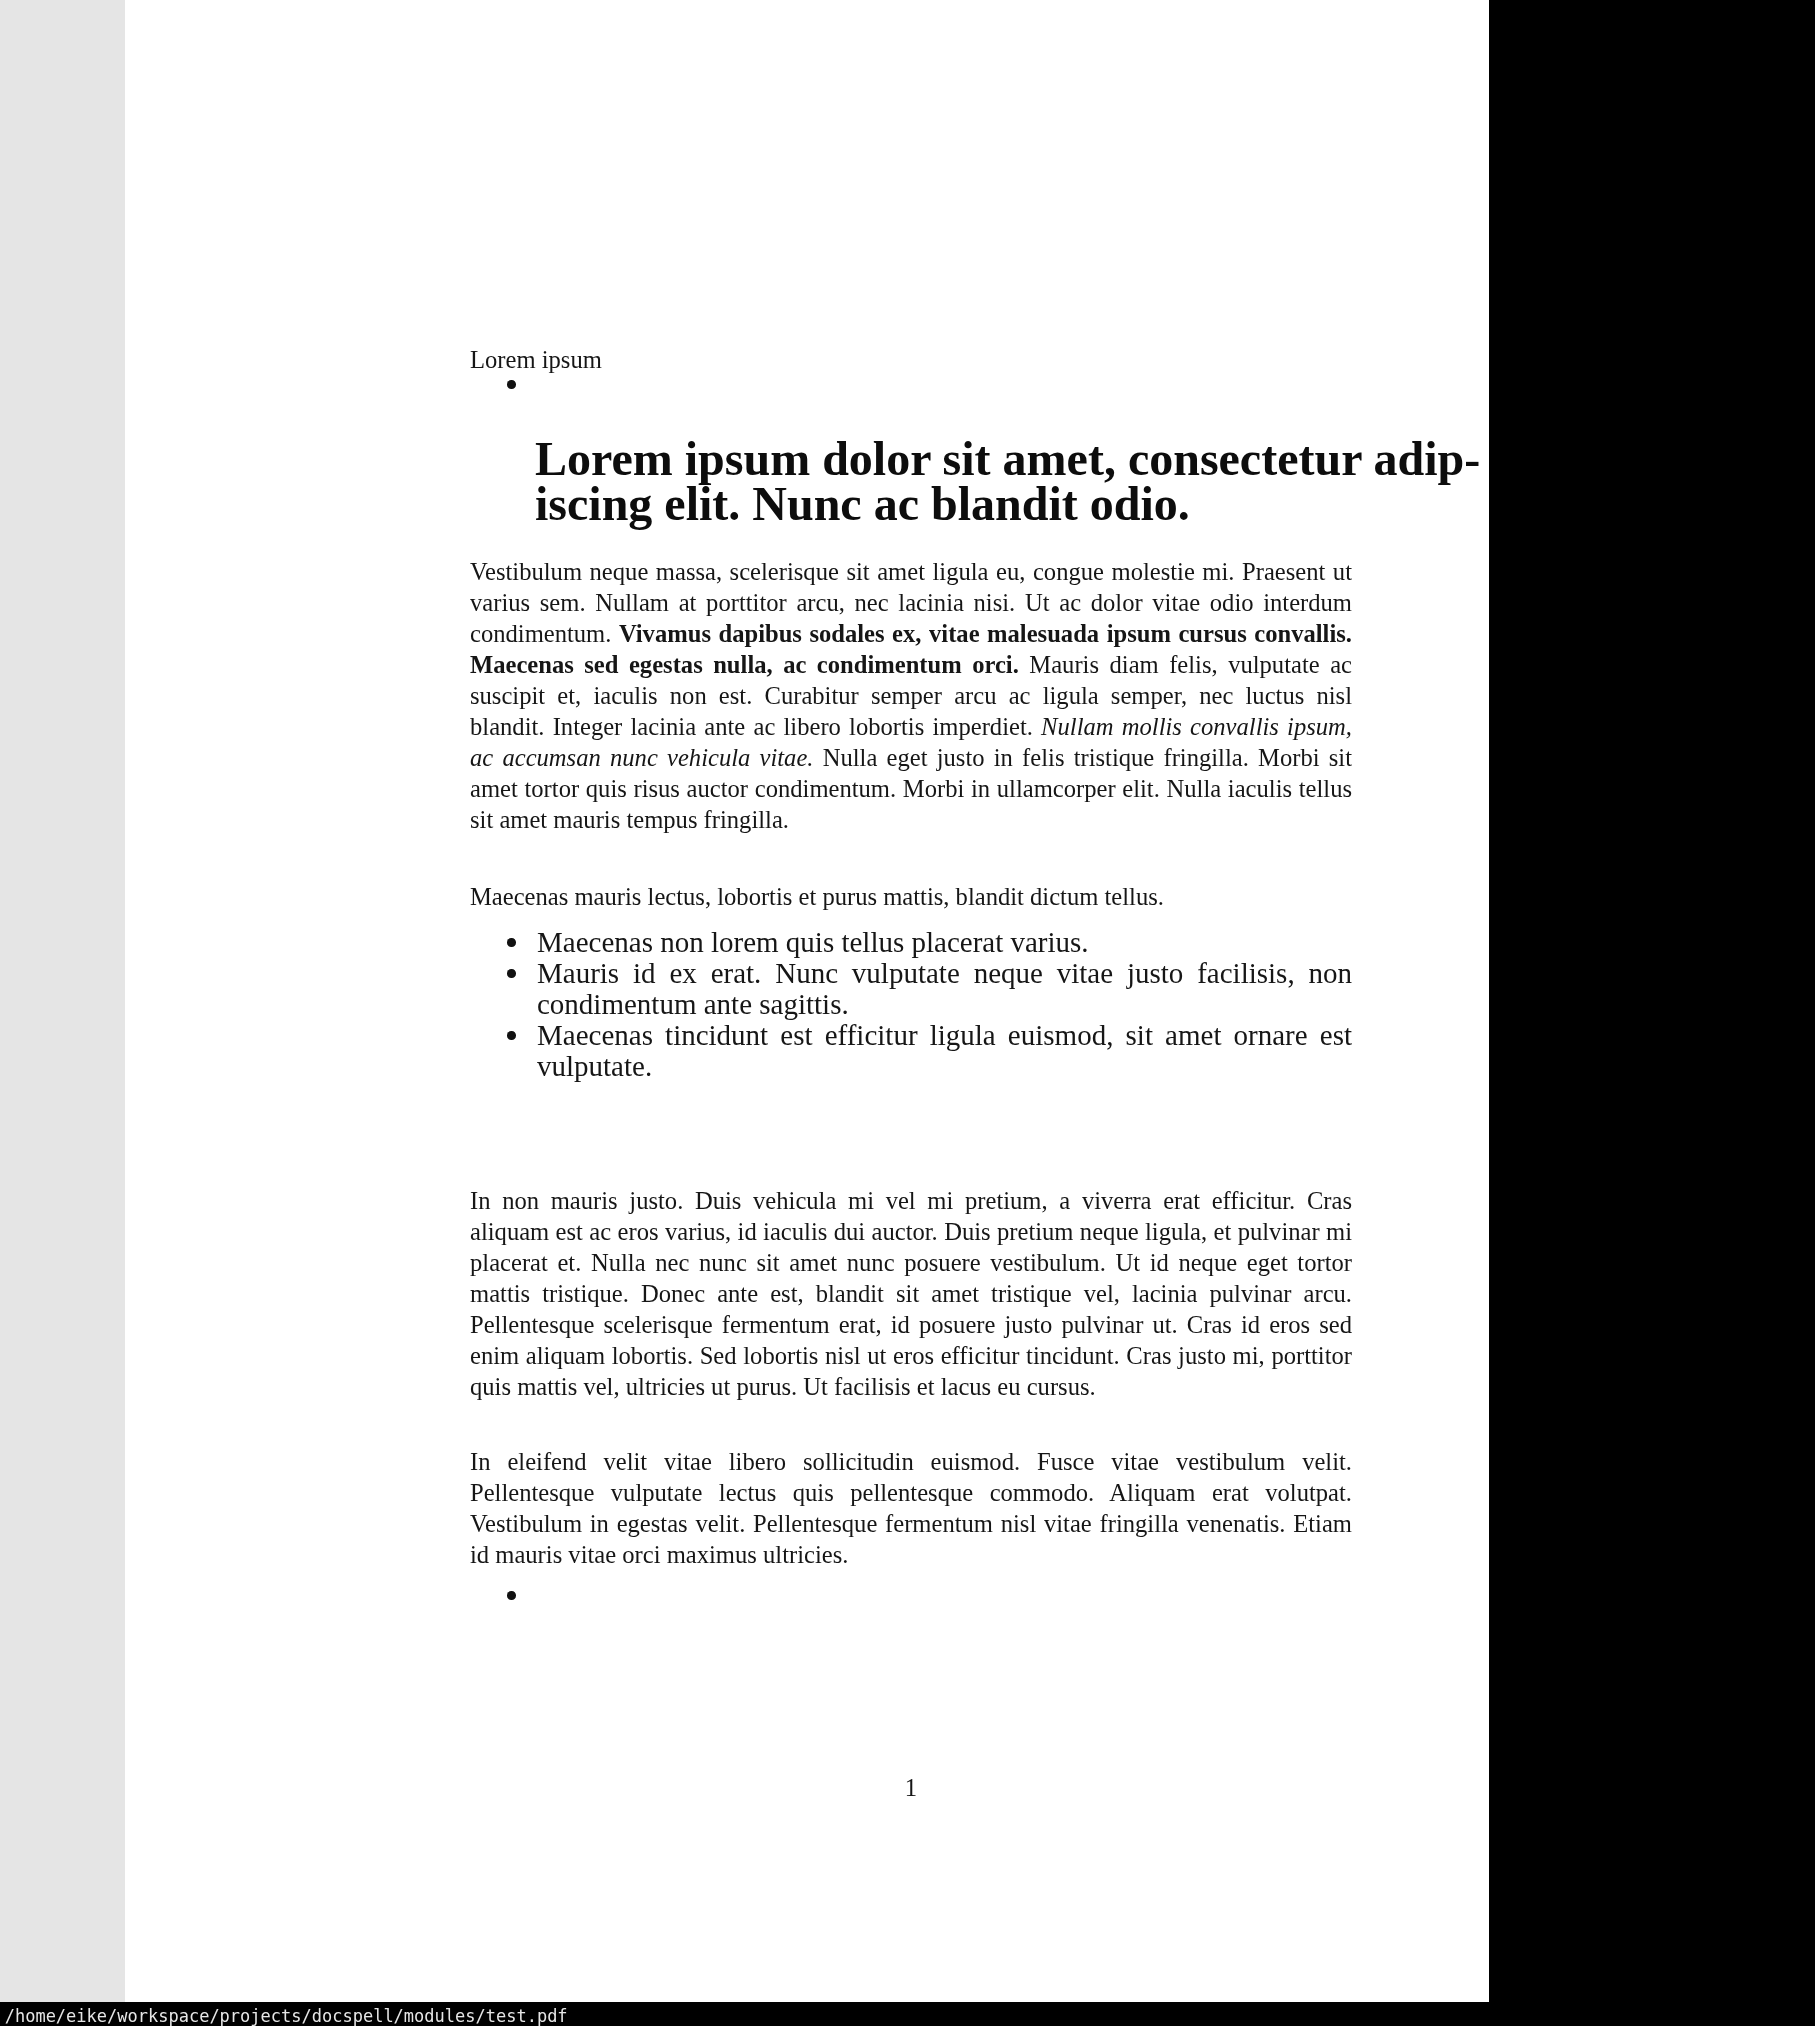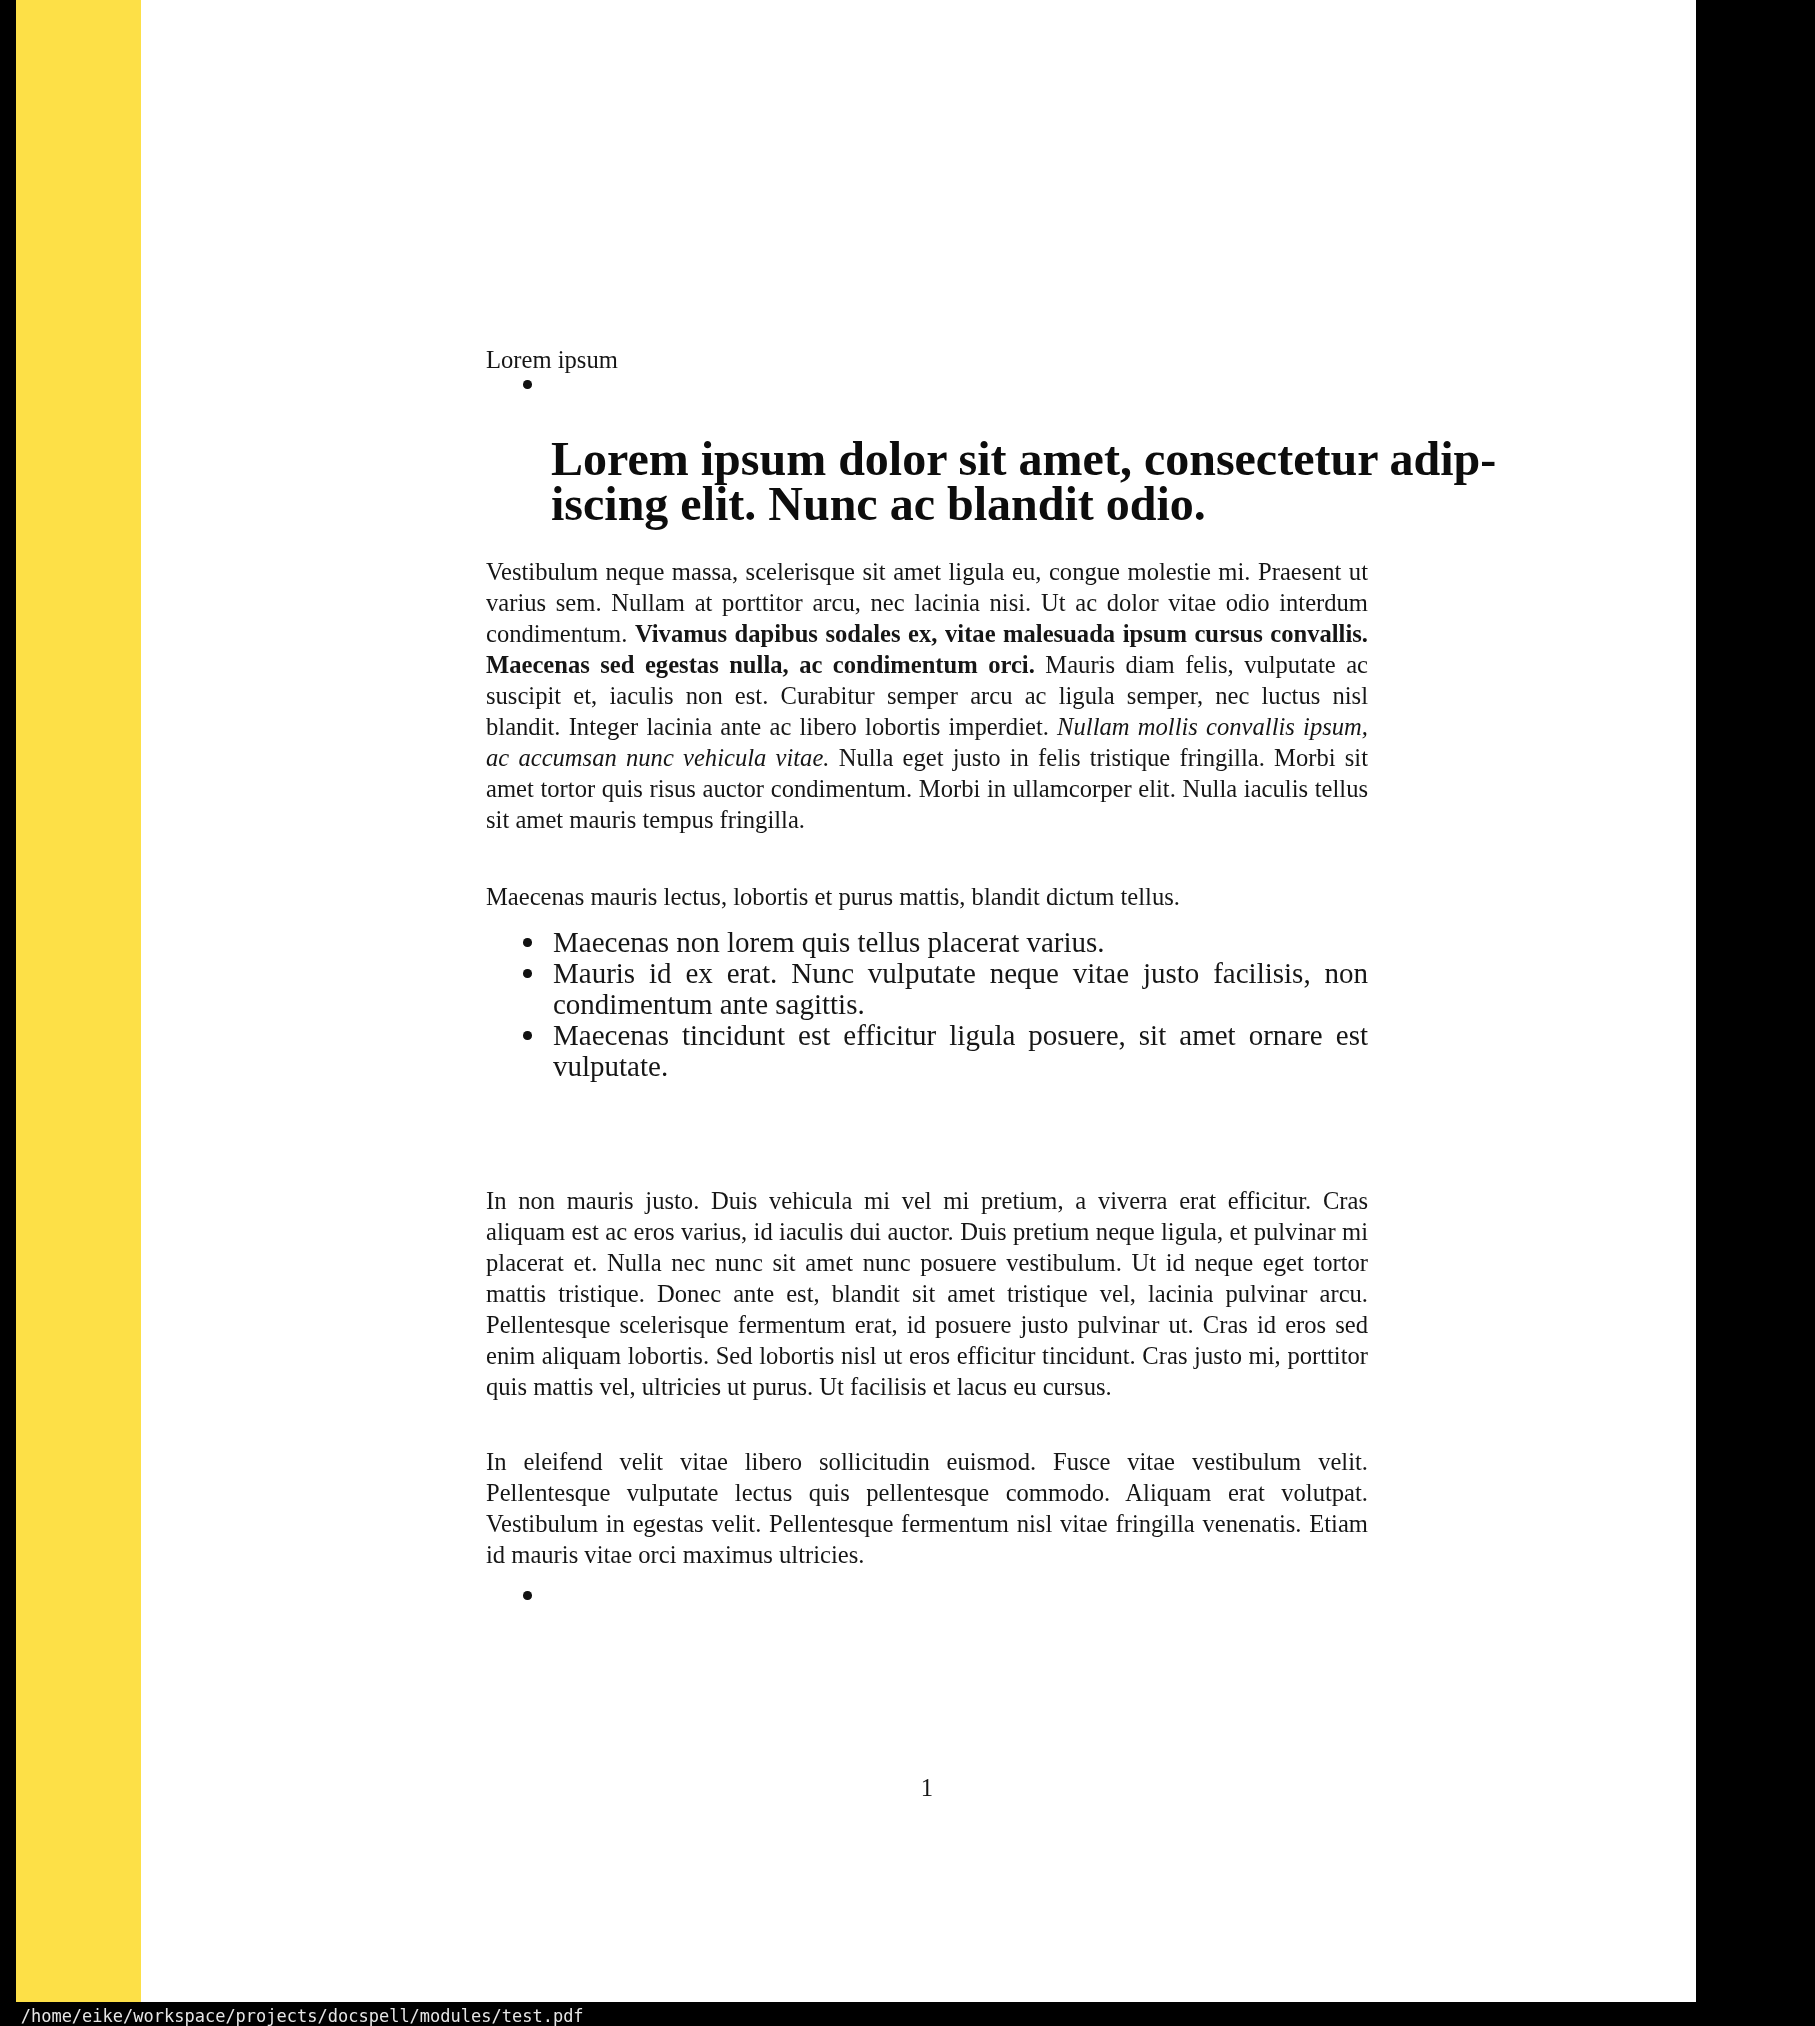--- a/index.html
+++ b/index.html
@@ -1,23 +1,22 @@
 <!DOCTYPE html>
 <html style="font-size:15px"><head>
 <meta charset="utf-8">
 <style>
   html, body { margin: 0; padding: 0; background: #000; }
   #screen {
     position: relative;
-    width: 1680px;
+    width: 1489px;
     height: 2026px;
-    background: #fde047;
+    background: #e5e5e5;
     overflow: hidden;
     font-family: "Liberation Serif", "DejaVu Serif", serif;
-    margin-left: 16px;
   }
   .page {
     position: absolute;
     left: 125px;
     top: 0;
     width: 1563px;
     height: 2002px;
     background: #ffffff;
   }
   .block {
@@ -122,21 +121,21 @@
       <div class="item">
         <span class="dot"></span>
         <span>Maecenas non lorem quis tellus placerat varius.</span>
       </div>
       <div class="item">
         <span class="dot"></span>
         <span>Mauris id ex erat. Nunc vulputate neque vitae justo facilisis, non condimentum ante sagittis.</span>
       </div>
       <div class="item">
         <span class="dot"></span>
-        <span>Maecenas tincidunt est efficitur ligula posuere, sit amet ornare est vulputate.</span>
+        <span>Maecenas tincidunt est efficitur ligula euismod, sit amet ornare est vulputate.</span>
       </div>
     </div>
 
     <p class="block" style="top: 1185px; margin: 0;">In non mauris justo. Duis vehicula mi vel mi pretium, a viverra erat efficitur. Cras aliquam est ac eros varius, id iaculis dui auctor. Duis pretium neque ligula, et pulvinar mi placerat et. Nulla nec nunc sit amet nunc posuere vestibulum. Ut id neque eget tortor mattis tristique. Donec ante est, blandit sit amet tristique vel, lacinia pulvinar arcu. Pellentesque scelerisque fermentum erat, id posuere justo pulvinar ut. Cras id eros sed enim aliquam lobortis. Sed lobortis nisl ut eros efficitur tincidunt. Cras justo mi, porttitor quis mattis vel, ultricies ut purus. Ut facilisis et lacus eu cursus.</p>
 
     <p class="block" style="top: 1446px; margin: 0;">In eleifend velit vitae libero sollicitudin euismod. Fusce vitae vestibulum velit. Pellentesque vulputate lectus quis pellentesque commodo. Aliquam erat volutpat. Vestibulum in egestas velit. Pellentesque fermentum nisl vitae fringilla venenatis. Etiam id mauris vitae orci maximus ultricies.</p>
 
     <div class="bullet-empty" style="top: 1580px;">
       <span class="dot"></span>
     </div>

